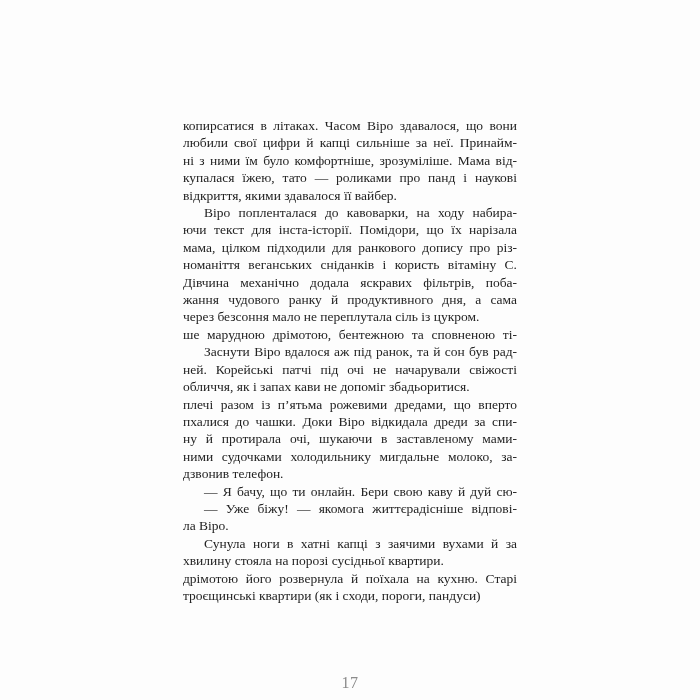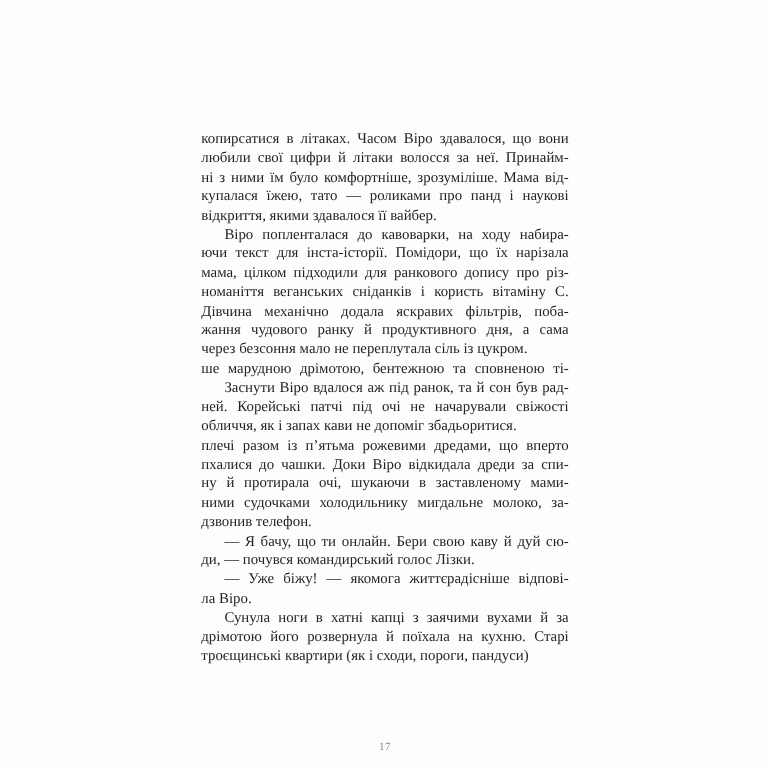--- a/index.html
+++ b/index.html
@@ -37,33 +37,33 @@
   }
   .line.last { text-align-last: left; }
   .line.indent { text-indent: 21px; }
   .page-number {
     position: absolute;
     left: 183px;
     top: 631px;
     width: 334px;
     text-align: center;
     font-family: "Liberation Serif", serif;
-    font-size: 10px;
+    font-size: 16px;
     letter-spacing: 0.5px;
     color: #8b8b8b;
   }
 </style>
 </head>
 <body>
 
 <div class="page">
   <div class="text-block" id="text-block">
       <div class="para">
         <div class="line">копирсатися в літаках. Часом Віро здавалося, що вони</div>
-        <div class="line">любили свої цифри й літаки волосся за неї. Принайм-</div>
+        <div class="line">любили свої цифри й капці сильніше за неї. Принайм-</div>
         <div class="line">ні з ними їм було комфортніше, зрозуміліше. Мама від-</div>
         <div class="line">купалася їжею, тато — роликами про панд і наукові</div>
         <div class="line last">відкриття, якими здавалося її вайбер.</div>
       </div>
       <div class="para">
         <div class="line indent">Віро попленталася до кавоварки, на ходу набира-</div>
         <div class="line">ючи текст для інста-історії. Помідори, що їх нарізала</div>
         <div class="line">мама, цілком підходили для ранкового допису про різ-</div>
         <div class="line">номаніття веганських сніданків і користь вітаміну С.</div>
         <div class="line">Дівчина механічно додала яскравих фільтрів, поба-</div>
@@ -78,28 +78,28 @@
       </div>
       <div class="para">
         <div class="line">плечі разом із п’ятьма рожевими дредами, що вперто</div>
         <div class="line">пхалися до чашки. Доки Віро відкидала дреди за спи-</div>
         <div class="line">ну й протирала очі, шукаючи в заставленому мами-</div>
         <div class="line">ними судочками холодильнику мигдальне молоко, за-</div>
         <div class="line last">дзвонив телефон.</div>
       </div>
       <div class="para">
         <div class="line indent">— Я бачу, що ти онлайн. Бери свою каву й дуй сю-</div>
-        <div class="line last">ди, — почувся командирський голос Лізки.</div>
       </div>
       <div class="para">
         <div class="line indent">— Уже біжу! — якомога життєрадісніше відпові-</div>
         <div class="line last">ла Віро.</div>
       </div>
       <div class="para">
         <div class="line indent">Сунула ноги в хатні капці з заячими вухами й за</div>
+        <div class="line last">хвилину стояла на порозі сусідньої квартири.</div>
       </div>
       <div class="para">
         <div class="line">дрімотою його розвернула й поїхала на кухню. Старі</div>
         <div class="line last">троєщинські квартири (як і сходи, пороги, пандуси)</div>
       </div>
     </div>
   <div class="page-number">17</div>
 </div>
 
 </body></html>

